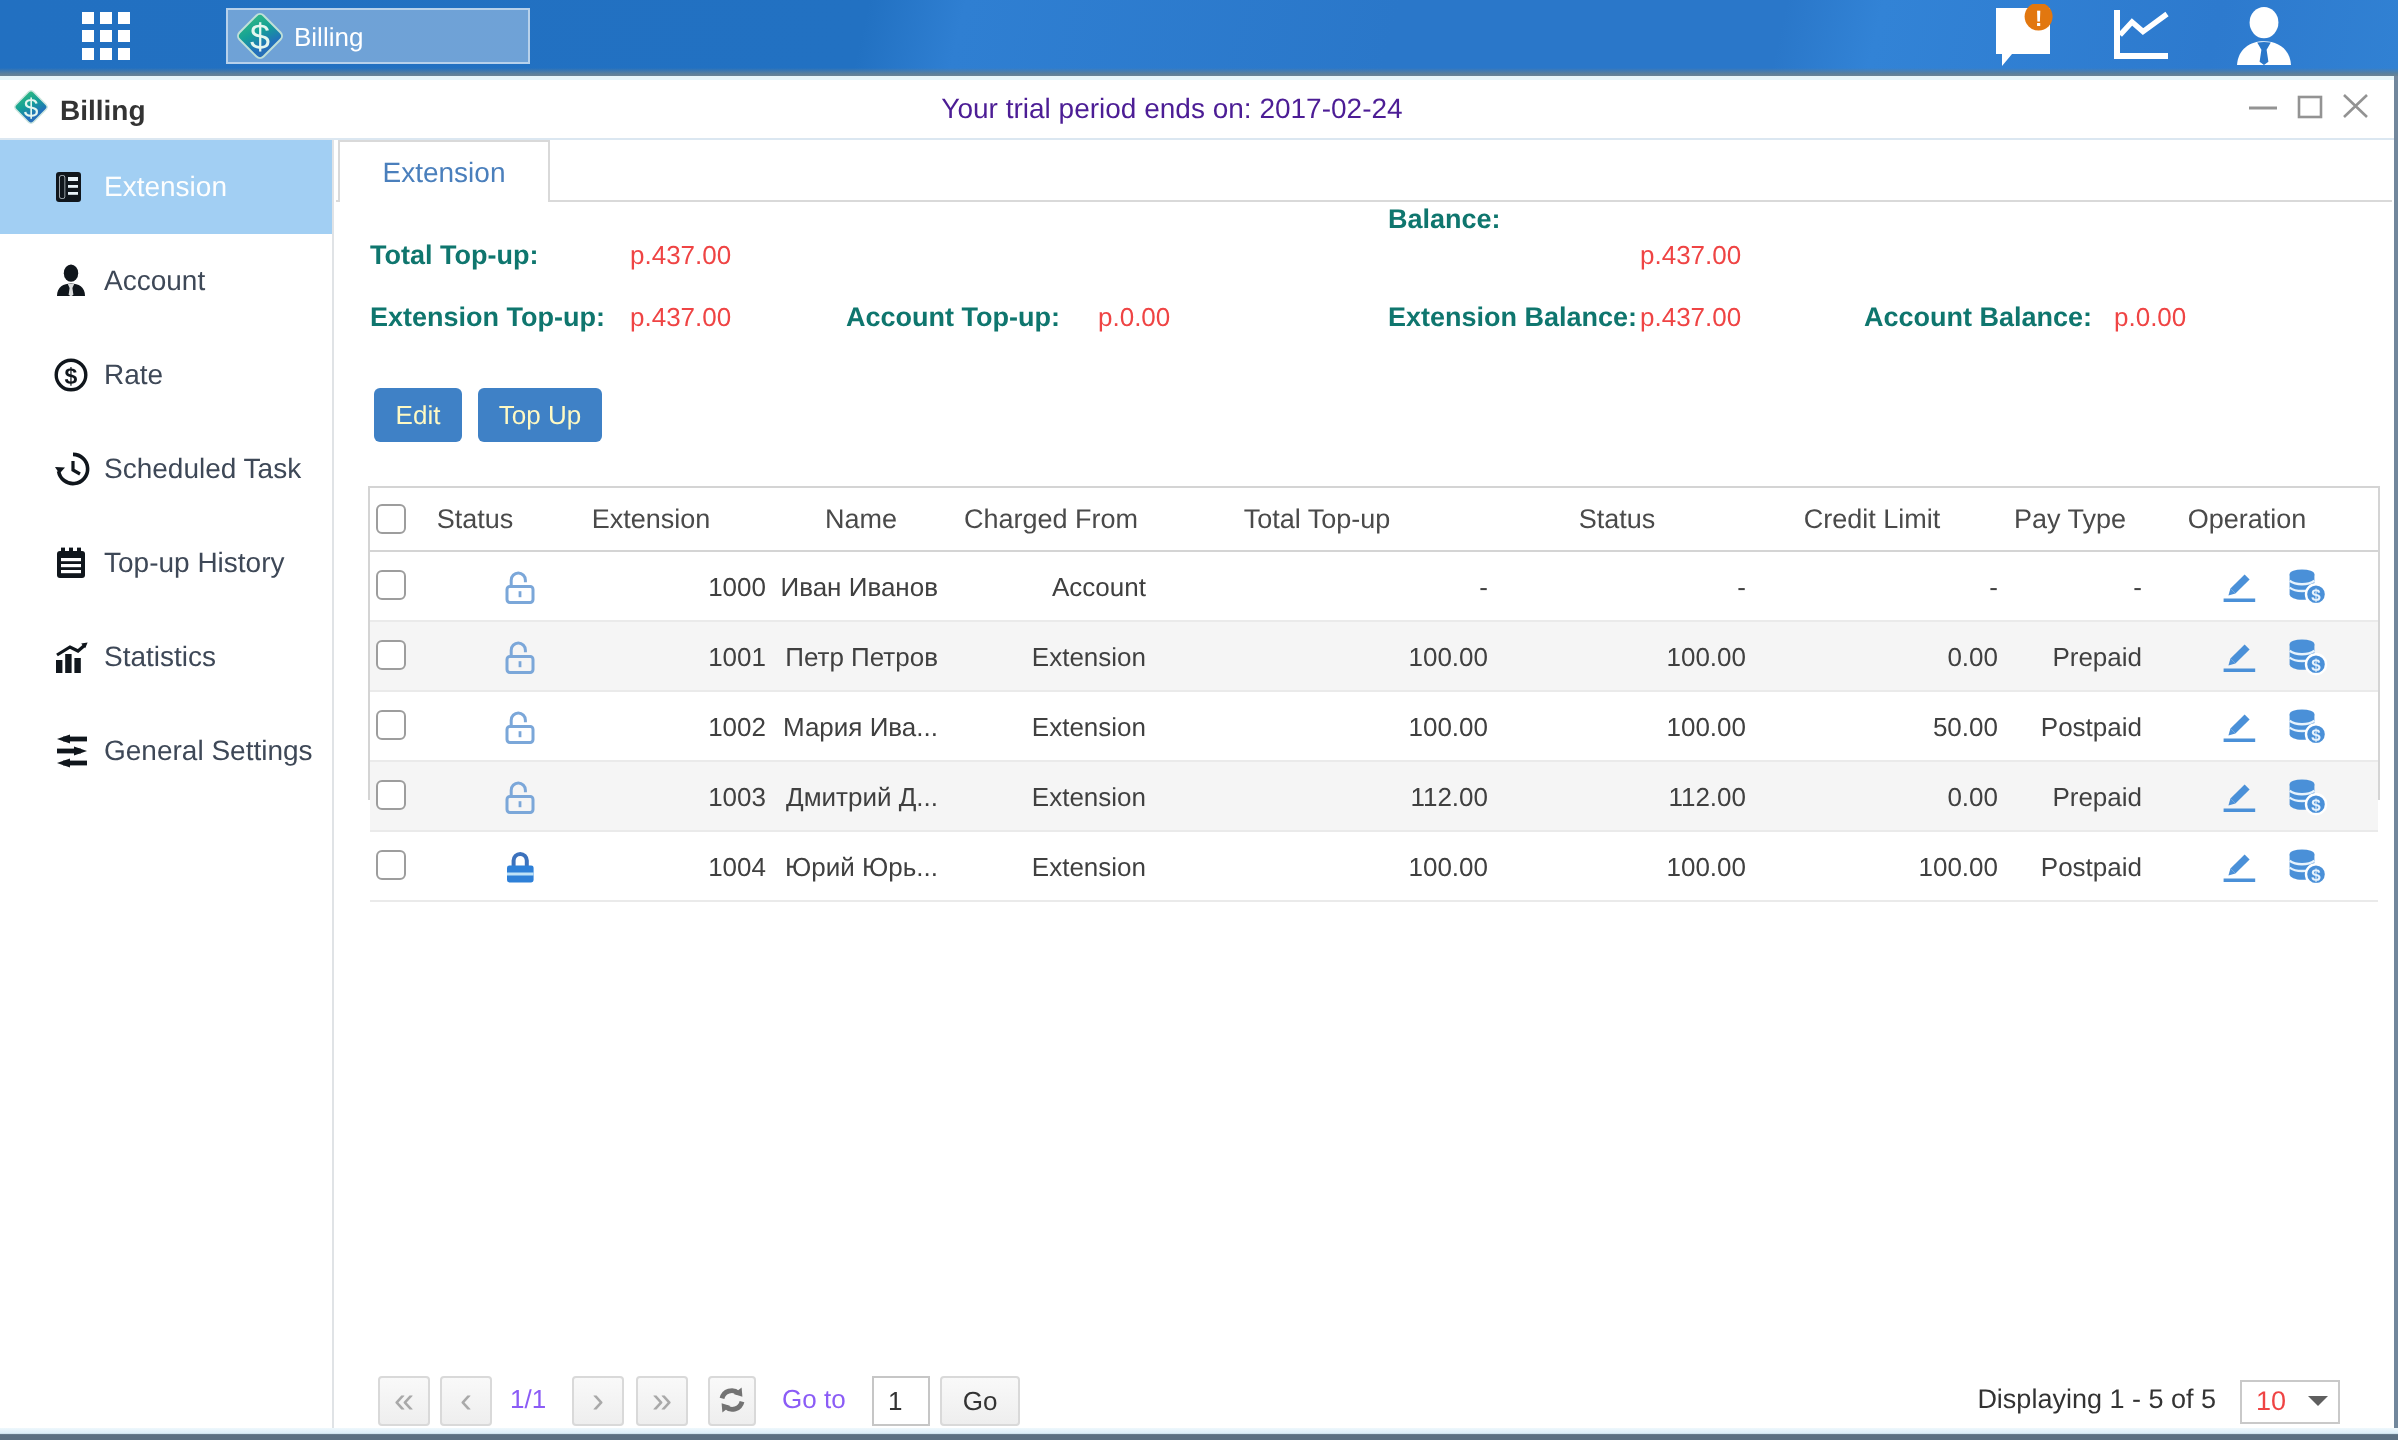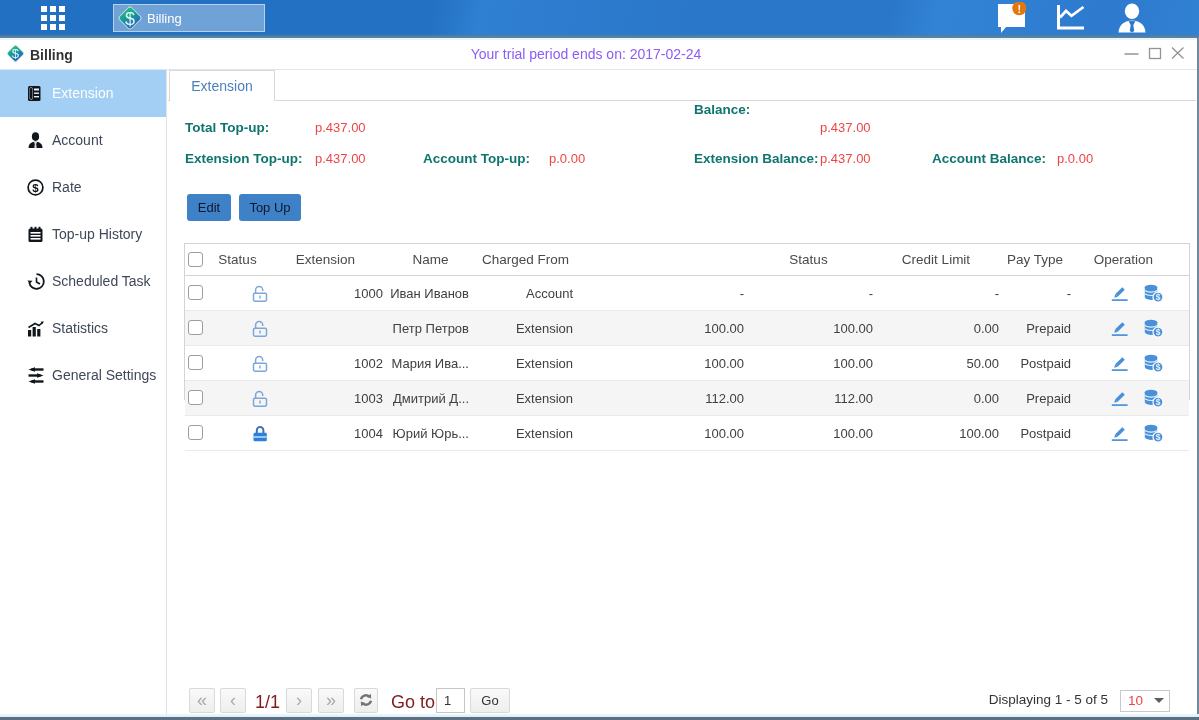--- a/index.html
+++ b/index.html
@@ -16,41 +16,41 @@
    linear-gradient(#fff,#fff) 0 0/6px 6px no-repeat, linear-gradient(#fff,#fff) 9px 0/6px 6px no-repeat, linear-gradient(#fff,#fff) 18px 0/6px 6px no-repeat,
    linear-gradient(#fff,#fff) 0 9px/6px 6px no-repeat, linear-gradient(#fff,#fff) 9px 9px/6px 6px no-repeat, linear-gradient(#fff,#fff) 18px 9px/6px 6px no-repeat,
    linear-gradient(#fff,#fff) 0 18px/6px 6px no-repeat, linear-gradient(#fff,#fff) 9px 18px/6px 6px no-repeat, linear-gradient(#fff,#fff) 18px 18px/6px 6px no-repeat; }
 #taskitem { position:absolute; left:113px; top:4px; width:152px; height:28px;
   background:rgba(255,255,255,.35); border:1px solid rgba(255,255,255,.5); }
 #taskitem .txt { position:absolute; left:33px; top:6px; color:#fff; font-size:13px; }
 
 
 #titlebar { position:absolute; left:0; top:38px; width:1199px; height:32px; background:#fff; border-bottom:1px solid #dbe7f1; border-top:2px solid #e7f6fa;}
 #titlebar .name { position:absolute; left:30px; top:7px; font-size:14px; font-weight:bold; color:#333; }
-#trial { position:absolute; left:586px; top:6px; transform:translateX(-50%); white-space:nowrap; font-size:14px; color:#8b5cf6; }
+#trial { position:absolute; left:586px; top:6px; transform:translateX(-50%); white-space:nowrap; font-size:14px; color:#4c1d95; }
 #winbtns { position:absolute; right:13px; top:5px; color:#9b9b9b; font-size:0; }
 .wb { display:inline-block; vertical-align:middle; }
 
 
 #sidebar { position:absolute; left:0; top:70px; width:167px; height:647px; background:#fff; border-right:1px solid #e0e3e6; }
 .sitem { position:relative; height:47px; line-height:47px; color:#3e4857; font-size:14px; }
 .sitem .ic { position:absolute; left:27px; top:15px; }
 .sitem .lbl { position:absolute; left:52px; top:0; white-space:nowrap; }
 .sitem.sel { background:#a2cff3; color:#fdfefe; }
 
 
 #main { position:absolute; left:168px; top:70px; width:1028px; height:647px; background:#fff; }
 #tabstrip { position:absolute; left:0; top:0; width:1028px; height:31px; border-bottom:1px solid #d9d9d9; background:#fff; }
 #tab1 { position:absolute; left:1px; top:0px; width:106px; height:31px; background:#fff;
   border:1px solid #d9d9d9; border-bottom:none; color:#4a7fbc; font-size:14px; text-align:center; line-height:30px; }
 
 .lbl-b { font-weight:bold; color:#0f766e; font-size:13.5px; position:absolute; }
 .val { color:#ef4444; font-size:13px; position:absolute; }
 
-.btn { position:absolute; top:124px; height:27px; background:#3f81c6; border-radius:3px; color:#0f172a; font-size:13px;
+.btn { position:absolute; top:124px; height:27px; background:#3f81c6; border-radius:3px; color:#fef9c3; font-size:13px;
   text-align:center; line-height:27px; }
 
 
 #grid { position:absolute; left:16px; top:173px; width:1006px; height:157px; border:1px solid #d4d4d4; background:#fff; }
 #ghead { position:absolute; left:0; top:0; width:1004px; height:32px; border-bottom:1px solid #d4d4d4; color:#4a4a4a; font-size:13.5px; }
 .hc { position:absolute; top:0; height:32px; line-height:31px; text-align:center; }
 .grow { position:absolute; left:0; width:1004px; height:35px; font-size:13px; color:#404040; border-bottom:1px solid #eaeaea; }
 .grow.alt { background:#f5f5f5; }
 .grow .c { position:absolute; top:0; height:35px; line-height:35px; text-align:right; }
 .grow .col4 { padding-right:9px; }
@@ -64,21 +64,21 @@
 .col5 { left:293px; width:95px; }
 .col6 { left:388px; width:171px; }
 .col7 { left:559px; width:129px; }
 .col8 { left:688px; width:126px; }
 .col9 { left:814px; width:72px; }
 .col10 { left:886px; width:118px; }
 
 
 .pbtn { position:absolute; top:618px; width:26px; height:25px; background:linear-gradient(#f9f9f9,#eeeeee);
   border:1px solid #d9d9d9; border-radius:2px; color:#a9a9a9; text-align:center; line-height:22px; font-size:18px; }
-#pager-num { position:absolute; top:622px; font-size:18px; color:#7f1d1d; }
+#pager-num { position:absolute; top:622px; font-size:13px; color:#8b5cf6; }
 #goto-input { position:absolute; top:618px; left:268px; width:29px; height:25px; border:1px solid #c6c6c6; font-size:13px; color:#333; padding-left:7px; line-height:23px; }
 #displaying { position:absolute; top:622px; right:88px; font-size:13.5px; color:#333; }
 #combo { position:absolute; top:620px; left:952px; width:50px; height:22px; border:1px solid #c9c9c9; background:#fff; }
 #combo .t { position:absolute; left:7px; top:2px; font-size:13.5px; color:#ef4444; }
 #combo .arr { position:absolute; right:5px; top:7px; width:0; height:0; border-left:5.5px solid transparent; border-right:5.5px solid transparent; border-top:5.5px solid #5f5f5f; }
 #frame-r { position:absolute; right:0; top:38px; width:2px; height:682px; background:#72879c; }
 #frame-b { position:absolute; left:0; top:714px; width:1199px; height:6px; background:linear-gradient(#eef7fc 0%, #dceef8 45%, #5c7082 55%, #5c7082 100%); }
 </style>
 </head>
 <body>
@@ -188,41 +188,41 @@
     <span class="lbl">Account</span>
   </div>
   <div class="sitem">
     <svg class="ic" width="17" height="17" viewBox="0 0 17 17">
       <circle cx="8.5" cy="8.5" r="7.4" fill="none" stroke="#10161c" stroke-width="1.7"></circle>
       <text x="8.5" y="13" font-size="11.5" font-weight="bold" fill="#10161c" text-anchor="middle" font-family="Liberation Sans">$</text>
     </svg>
     <span class="lbl">Rate</span>
   </div>
   <div class="sitem">
+    <svg class="ic" width="18" height="17" viewBox="0 0 18 17">
+      <path d="M9.5 1.2 a7.3 7.3 0 1 1 -7.2 8.4" fill="none" stroke="#10161c" stroke-width="1.8"></path>
+      <path d="M0.5 7.5 l2.2 3.4 2.8-3.1 z" fill="#10161c"></path>
+      <path d="M9.5 4.5 v4.5 l3.5 2" fill="none" stroke="#10161c" stroke-width="1.6"></path>
+    </svg>
+    <span class="lbl">Scheduled Task</span>
+  </div>
+  <div class="sitem">
     <svg class="ic" width="17" height="17" viewBox="0 0 17 17">
       <rect x="1.5" y="2.5" width="14" height="13.5" rx="1.5" fill="#10161c"></rect>
       <rect x="3.5" y="0.8" width="2" height="3.4" fill="#10161c"></rect>
         <rect x="7.5" y="0.8" width="2" height="3.4" fill="#10161c"></rect>
         <rect x="11.5" y="0.8" width="2" height="3.4" fill="#10161c"></rect>
       <rect x="3.5" y="6" width="10" height="1.6" fill="#fff"></rect>
       <rect x="3.5" y="9" width="10" height="1.6" fill="#fff"></rect>
       <rect x="3.5" y="12" width="10" height="1.6" fill="#fff"></rect>
     </svg>
     <span class="lbl">Top-up History</span>
   </div>
   <div class="sitem">
     <svg class="ic" width="18" height="17" viewBox="0 0 18 17">
-      <path d="M9.5 1.2 a7.3 7.3 0 1 1 -7.2 8.4" fill="none" stroke="#10161c" stroke-width="1.8"></path>
-      <path d="M0.5 7.5 l2.2 3.4 2.8-3.1 z" fill="#10161c"></path>
-      <path d="M9.5 4.5 v4.5 l3.5 2" fill="none" stroke="#10161c" stroke-width="1.6"></path>
-    </svg>
-    <span class="lbl">Scheduled Task</span>
-  </div>
-  <div class="sitem">
-    <svg class="ic" width="18" height="17" viewBox="0 0 18 17">
       <rect x="1" y="10" width="3.2" height="6.5" fill="#10161c"></rect>
       <rect x="5.6" y="7" width="3.2" height="9.5" fill="#10161c"></rect>
       <rect x="10.2" y="9" width="3.2" height="7.5" fill="#10161c"></rect>
       <path d="M1.5 7.5 L8 3.5 L12 5.5 L15.5 2.5" stroke="#10161c" stroke-width="1.6" fill="none"></path>
       <path d="M16.8 1.3 l-3.2 0.4 2 2.4 z" fill="#10161c"></path>
     </svg>
     <span class="lbl">Statistics</span>
   </div>
   <div class="sitem">
     <svg class="ic" width="18" height="17" viewBox="0 0 18 17">
@@ -261,20 +261,21 @@
 
   <div id="grid">
     <div id="ghead">
       <div class="hc col1">
           <div class="cb" style="left:3px;top:8px"></div>
         </div>
       <div class="hc col2">Status</div>
       <div class="hc col3">Extension</div>
       <div class="hc col4">Name</div>
       <div class="hc col5">Charged From</div>
+      <div class="hc col6">Total Top-up</div>
       <div class="hc col7">Status</div>
       <div class="hc col8">Credit Limit</div>
       <div class="hc col9">Pay Type</div>
       <div class="hc col10" style="padding-right:13px">Operation</div>
     </div>
 
     <div class="grow" style="top:32px">
       <div class="c col1">
           <div class="cb" style="left:3px;top:9px;position:relative"></div>
         </div>
@@ -297,20 +298,21 @@
           </svg>
         </div>
     </div>
     <div class="grow alt" style="top:67px">
       <div class="c col1">
           <div class="cb" style="left:3px;top:9px;position:relative"></div>
         </div>
       <div class="c col2"><svg width="16" height="17" viewBox="0 0 16 17" style="margin-top:9px">
             <use href="#lockopen"></use>
           </svg></div>
+      <div class="c col3">1001</div>
       <div class="c col4">Петр Петров</div>
       <div class="c col5">Extension</div>
       <div class="c col6">100.00</div>
       <div class="c col7">100.00</div>
       <div class="c col8">0.00</div>
       <div class="c col9">Prepaid</div>
       <div class="c col10">
           <svg width="18" height="19" viewBox="0 0 18 19" style="position:absolute;left:40px;top:8px">
             <use href="#pencil"></use>
           </svg>

